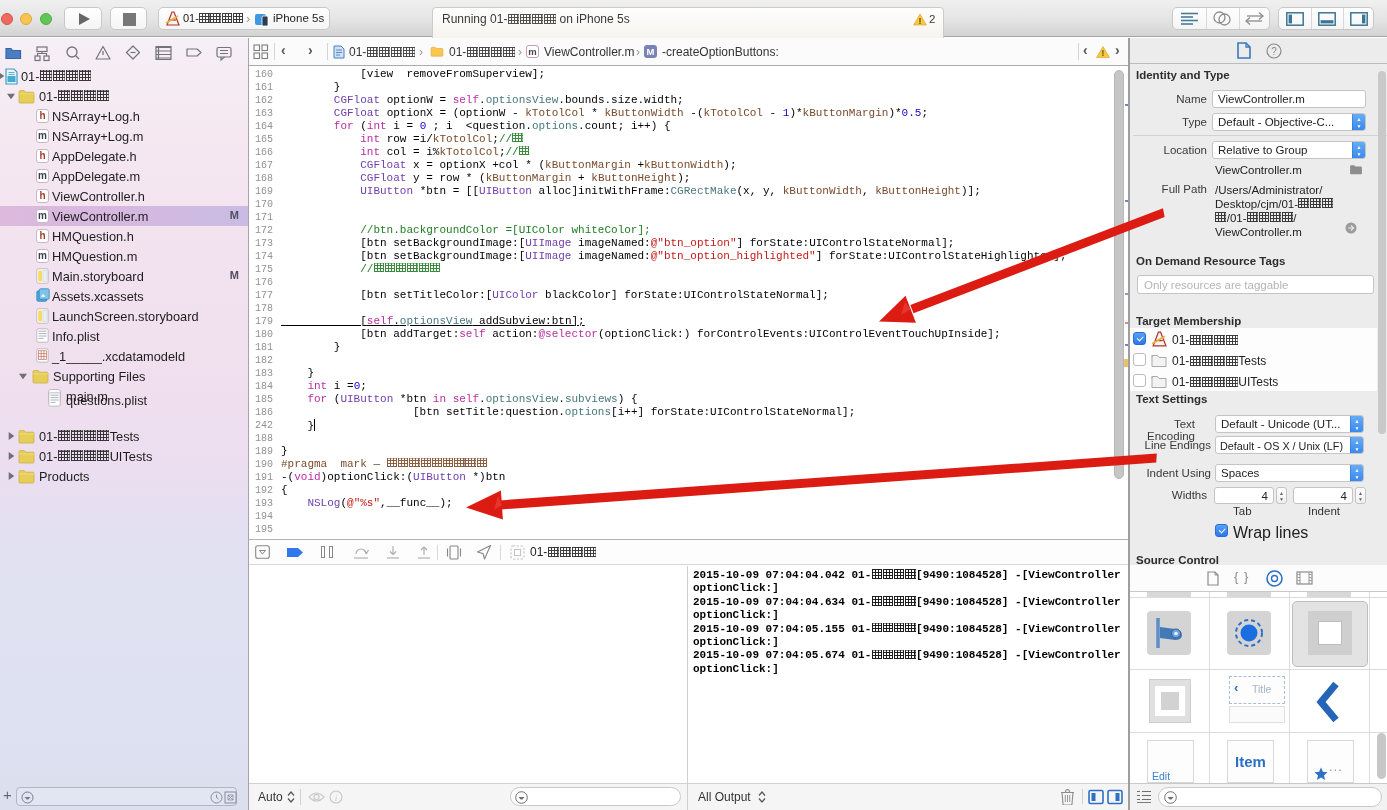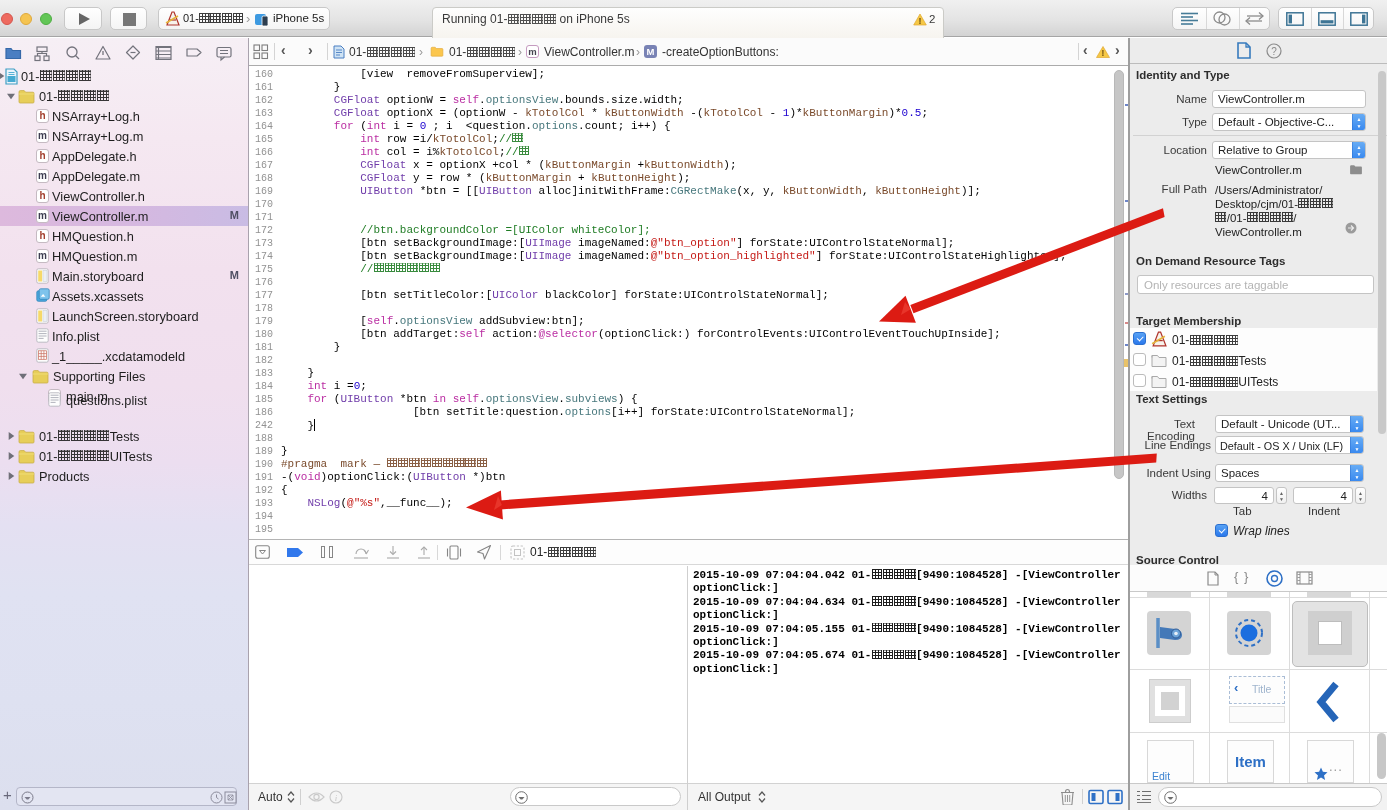--- a/index.html
+++ b/index.html
@@ -417,21 +417,21 @@
     <div class="cl" style="left:32px; top:169.5px;">            [btn setBackgroundImage:[<span class="t">UIImage</span> imageNamed:<span class="s">@"btn_option"</span>] forState:UIControlStateNormal];</div>
     <div class="ln" style="top:182.5px;">174</div>
     <div class="cl" style="left:32px; top:182.5px;">            [btn setBackgroundImage:[<span class="t">UIImage</span> imageNamed:<span class="s">@"btn_option_highlighted"</span>] forState:UIControlStateHighlighted];</div>
     <div class="ln" style="top:195.5px;">175</div>
     <div class="cl" style="left:32px; top:195.5px;">            <span class="c">//<i class="cj"></i><i class="cj"></i><i class="cj"></i><i class="cj"></i><i class="cj"></i><i class="cj"></i></span></div>
     <div class="ln" style="top:208.5px;">176</div>
     <div class="ln" style="top:221.5px;">177</div>
     <div class="cl" style="left:32px; top:221.5px;">            [btn setTitleColor:[<span class="t">UIColor</span> blackColor] forState:UIControlStateNormal];</div>
     <div class="ln" style="top:234.5px;">178</div>
     <div class="ln" style="top:247.5px;">179</div>
-    <div class="cl" style="left:32px; top:247.5px;">            [<span class="k">self</span>.<span class="p">optionsView</span> addSubview:btn];</div>
+    <div class="cl" style="left:32px; top:247.5px;text-decoration:underline;">            [<span class="k">self</span>.<span class="p">optionsView</span> addSubview:btn];</div>
     <div class="ln" style="top:260.5px;">180</div>
     <div class="cl" style="left:32px; top:260.5px;">            [btn addTarget:<span class="k">self</span> action:<span class="k">@selector</span>(optionClick:) forControlEvents:UIControlEventTouchUpInside];</div>
     <div class="ln" style="top:273.5px;">181</div>
     <div class="cl" style="left:32px; top:273.5px;">        }</div>
     <div class="ln" style="top:286.5px;">182</div>
     <div class="ln" style="top:299.5px;">183</div>
     <div class="cl" style="left:32px; top:299.5px;">    }</div>
     <div class="ln" style="top:312.5px;">184</div>
     <div class="cl" style="left:32px; top:312.5px;">    <span class="k">int</span> i =<span class="n">0</span>;</div>
     <div class="ln" style="top:325.5px;">185</div>
@@ -671,21 +671,21 @@
     <div class="pfield" style="left:163px; top:449px; width:60px; height:17px; padding:1.5px 5px 0 0; text-align:right;">4</div>
     <div class="abs nstep" style="left:225px; top:449px;">
         <span>▲</span>
         <span>▼</span>
       </div>
     <div class="abs" style="left:103px; top:467px; font-size:11.5px; color:#333;">Tab</div>
     <div class="abs" style="left:178px; top:467px; font-size:11.5px; color:#333;">Indent</div>
     <div class="checkbox on" style="left:85px; top:486px;">
         <span class="checkmark"></span>
       </div>
-    <div class="abs" style="left:103px; top:486px; font-size:12px; color:#222;font-style:italic;">Wrap lines</div>
+    <div class="abs" style="left:103px; top:486px; font-size:16px; color:#222;">Wrap lines</div>
 
     <div class="sechead" style="left:6px; top:516px;">Source Control</div>
 
     <div class="abs" style="left:0; top:527px; width:258px; height:27px; background:#fcfcfc; border-bottom:1px solid #c9c9c9;">
       <svg class="abs" style="left:77px; top:6px;" width="12" height="15" viewBox="0 0 12 15">
         <path d="M1 1 h7 l3 3 v10 h-10 Z" fill="none" stroke="#8a8a8a" stroke-width="1.2"></path>
         <path d="M8 1 v3 h3" fill="none" stroke="#8a8a8a" stroke-width="1"></path>
       </svg>
       <span class="abs" style="left:104px; top:4px; color:#8a8a8a; font-size:13px; letter-spacing:1px;">{&nbsp;}</span>
       <svg class="abs" style="left:136px; top:5px;" width="17" height="17" viewBox="0 0 17 17">

